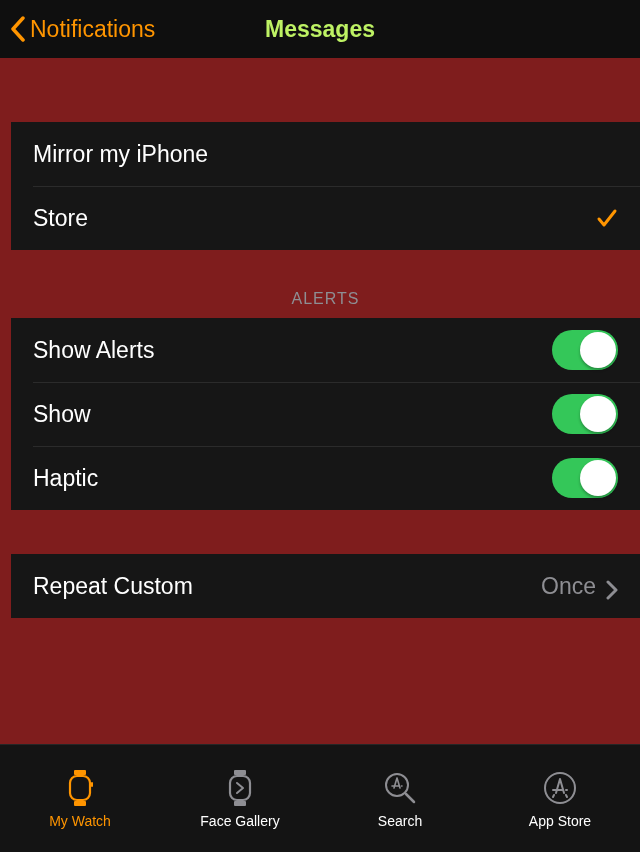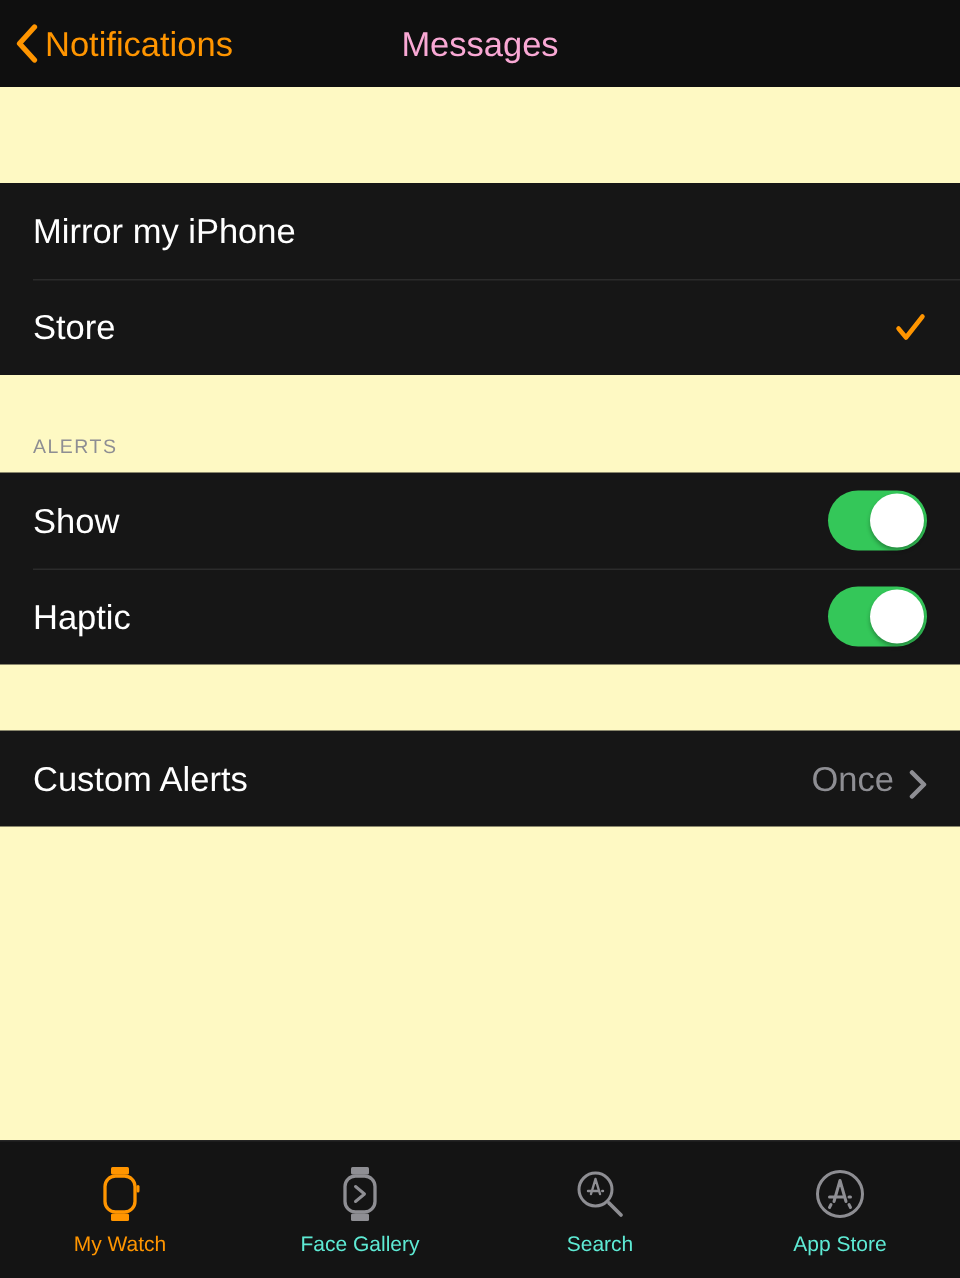--- a/index.html
+++ b/index.html
@@ -35,40 +35,42 @@
     }
     .chevron-left {
       width: 16px;
       height: 26px;
     }
     .nav-title {
       position: absolute;
       left: 50%;
       transform: translateX(-50%);
       font-size: 23px;
-      font-weight: 400;
-      color: #f9a8d4;
+      font-weight: 700;
+      color: #bef264;
     }
     
     .content {
       flex: 1;
-      background: #fef9c3;
+      background: #7f1d1d;
       overflow-y: auto;
+      padding-left: 11px;
     }
     .spacer {
       height: 64px;
     }
     .spacer-small {
       height: 44px;
     }
     .section-header {
       color: #8e8e93;
-      font-size: 13px;
+      font-size: 16px;
       letter-spacing: 1px;
       padding: 14px 22px 10px;
+      text-align: center;
     }
     .cell-group {
       background: #161616;
     }
     .cell {
       display: flex;
       align-items: center;
       justify-content: space-between;
       height: 64px;
       padding: 0 22px;
@@ -118,33 +120,33 @@
       width: 36px;
       height: 36px;
       background: #fff;
       border-radius: 50%;
       top: 2px;
       right: 2px;
       box-shadow: 0 2px 3px rgba(0,0,0,.3);
     }
     
     .tab-bar {
-      height: 92px;
+      height: 108px;
       display: flex;
       background: #141414;
       border-top: 1px solid #262626;
     }
     .tab-item {
       flex: 1;
       display: flex;
       flex-direction: column;
       align-items: center;
       justify-content: center;
       gap: 5px;
-      color: #5eead4;
+      color: #ffffff;
     }
     .tab-item.active {
       color: #ff9500;
     }
     .tab-icon {
       width: 36px;
       height: 40px;
       display: flex;
       align-items: center;
       justify-content: center;
@@ -180,34 +182,38 @@
           <polyline points="3,12 8,18 19,4" stroke="#ff9500" stroke-width="3" stroke-linecap="round" stroke-linejoin="round"></polyline>
         </svg>
       </span>
     </div>
   </div>
 
   <div class="section-header" style="padding-top:40px">ALERTS</div>
 
   <div class="cell-group">
     <div class="cell">
+      <span class="cell-label">Show Alerts</span>
+      <div class="toggle"></div>
+    </div>
+    <div class="cell">
       <span class="cell-label">Show</span>
       <div class="toggle"></div>
     </div>
     <div class="cell">
       <span class="cell-label">Haptic</span>
       <div class="toggle"></div>
     </div>
   </div>
 
   <div class="spacer-small"></div>
 
   <div class="cell-group">
     <div class="cell">
-      <span class="cell-label">Custom Alerts</span>
+      <span class="cell-label">Repeat Custom</span>
       <span class="cell-right">
         <span class="cell-value">Once</span>
         <svg class="disclosure-icon" viewBox="0 0 12 20" fill="none">
           <polyline points="2,2 10,10 2,18" stroke="#8e8e93" stroke-width="3" stroke-linecap="round" stroke-linejoin="round"></polyline>
         </svg>
       </span>
     </div>
   </div>
 
 </div>

